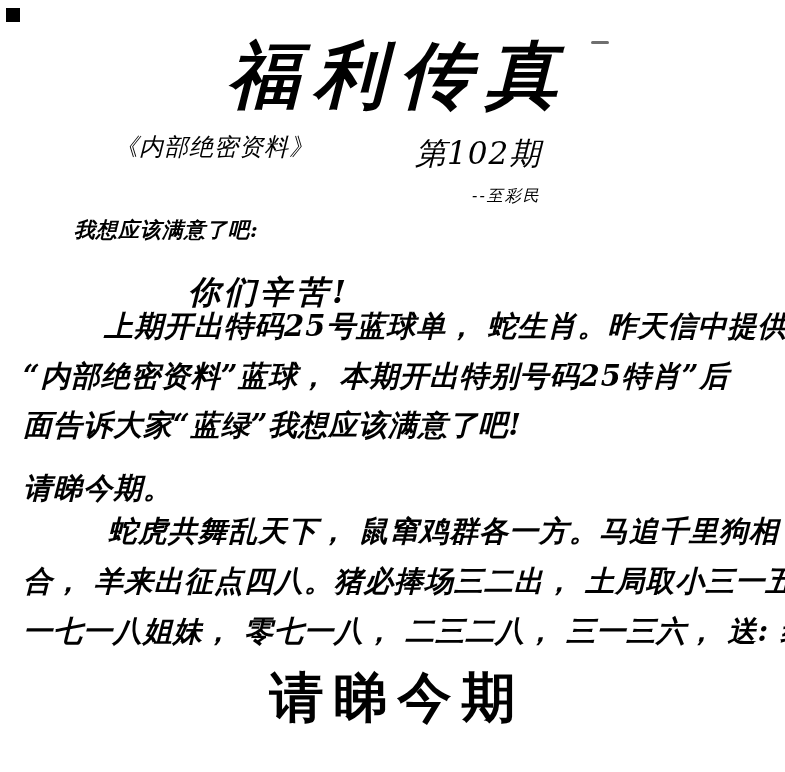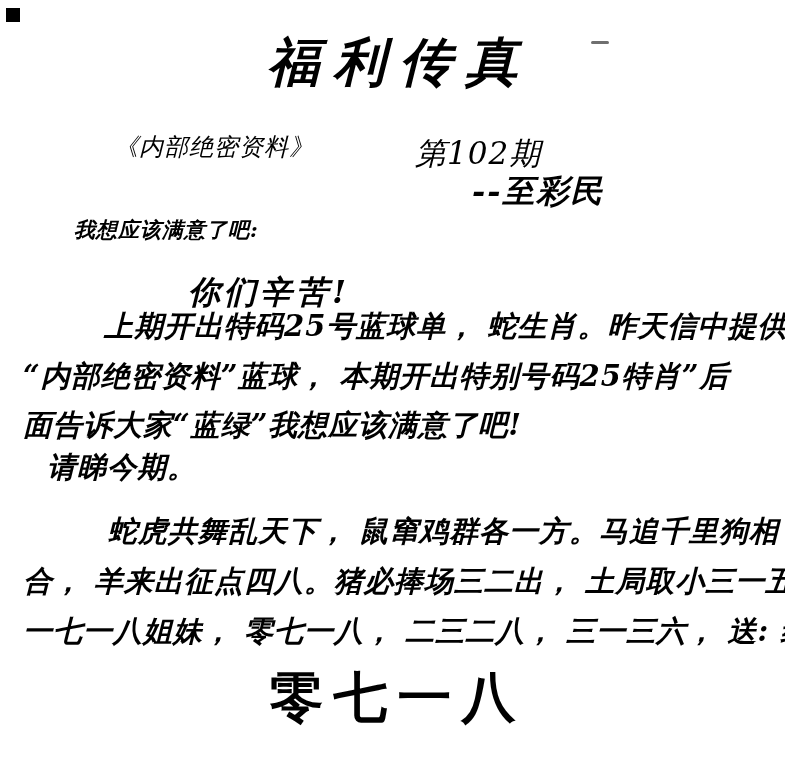--- a/index.html
+++ b/index.html
@@ -30,37 +30,37 @@
     position: absolute;
     left: 591px; top: 41px;
     width: 18px; height: 3px;
     background: #6f6f6f;
     border-radius: 2px;
   }
 
   .title {
     top: 28px; left: 0; width: 100%;
     text-align: center;
-    font-size: 52px;
+    font-size: 72px;
     font-weight: bold;
     letter-spacing: 14px;
     padding-left: 14px;
     box-sizing: border-box;
   }
   .subtitle   { top: 131px; left: 114px; font-size: 24px; letter-spacing: 1px; }
   .issue      { top: 133px; left: 415px; font-size: 31px; letter-spacing: 1px; }
-  .attribution{ top: 170px; left: 472px; font-size: 32px; letter-spacing: 2px; font-weight: bold; }
+  .attribution{ top: 186px; left: 472px; font-size: 16px; letter-spacing: 2px; font-weight: normal; }
   .salutation { top: 216px; left: 74px;  font-size: 21px; letter-spacing: 1px; font-weight: bold; }
   .greeting   { top: 271px; left: 188px; font-size: 32px; letter-spacing: 4px; font-weight: bold; }
 
   .body-line  { font-size: 29px; letter-spacing: 1px; font-weight: bold; }
   .bl1 { top: 307px; left: 104px; }
   .bl2 { top: 357px; left: 23px; }
   .bl3 { top: 406px; left: 23px; }
-  .bl4 { top: 448px; left: 23px; margin-left: 24px; }
+  .bl4 { top: 469px; left: 23px; }
 
   .verse-line { font-size: 29px; letter-spacing: 1px; font-weight: bold; }
   .vl1 { top: 512px; left: 108px; }
   .vl2 { top: 562px; left: 23px; }
   .vl3 { top: 612px; left: 23px; }
 
   .closing {
     top: 662px; left: 0; width: 100%;
     text-align: center;
     font-size: 54px;
@@ -90,15 +90,15 @@
 
   <div class="line body-line bl1 cal">上期开出特码25号蓝球单， 蛇生肖。昨天信中提供</div>
   <div class="line body-line bl2 cal">“内部绝密资料”蓝球， 本期开出特别号码25特肖”后</div>
   <div class="line body-line bl3 cal">面告诉大家“蓝绿”我想应该满意了吧!</div>
   <div class="line body-line bl4 cal">请睇今期。</div>
 
   <div class="line verse-line vl1 cal">蛇虎共舞乱天下， 鼠窜鸡群各一方。马追千里狗相</div>
   <div class="line verse-line vl2 cal">合， 羊来出征点四八。猪必捧场三二出， 土局取小三一五。</div>
   <div class="line verse-line vl3 cal">一七一八姐妹， 零七一八， 二三二八， 三一三六， 送: 红绿</div>
 
-  <div class="line closing">零七一八</div>
+  <div class="line closing">请睇今期</div>
 
 </div>
 
 </body></html>

